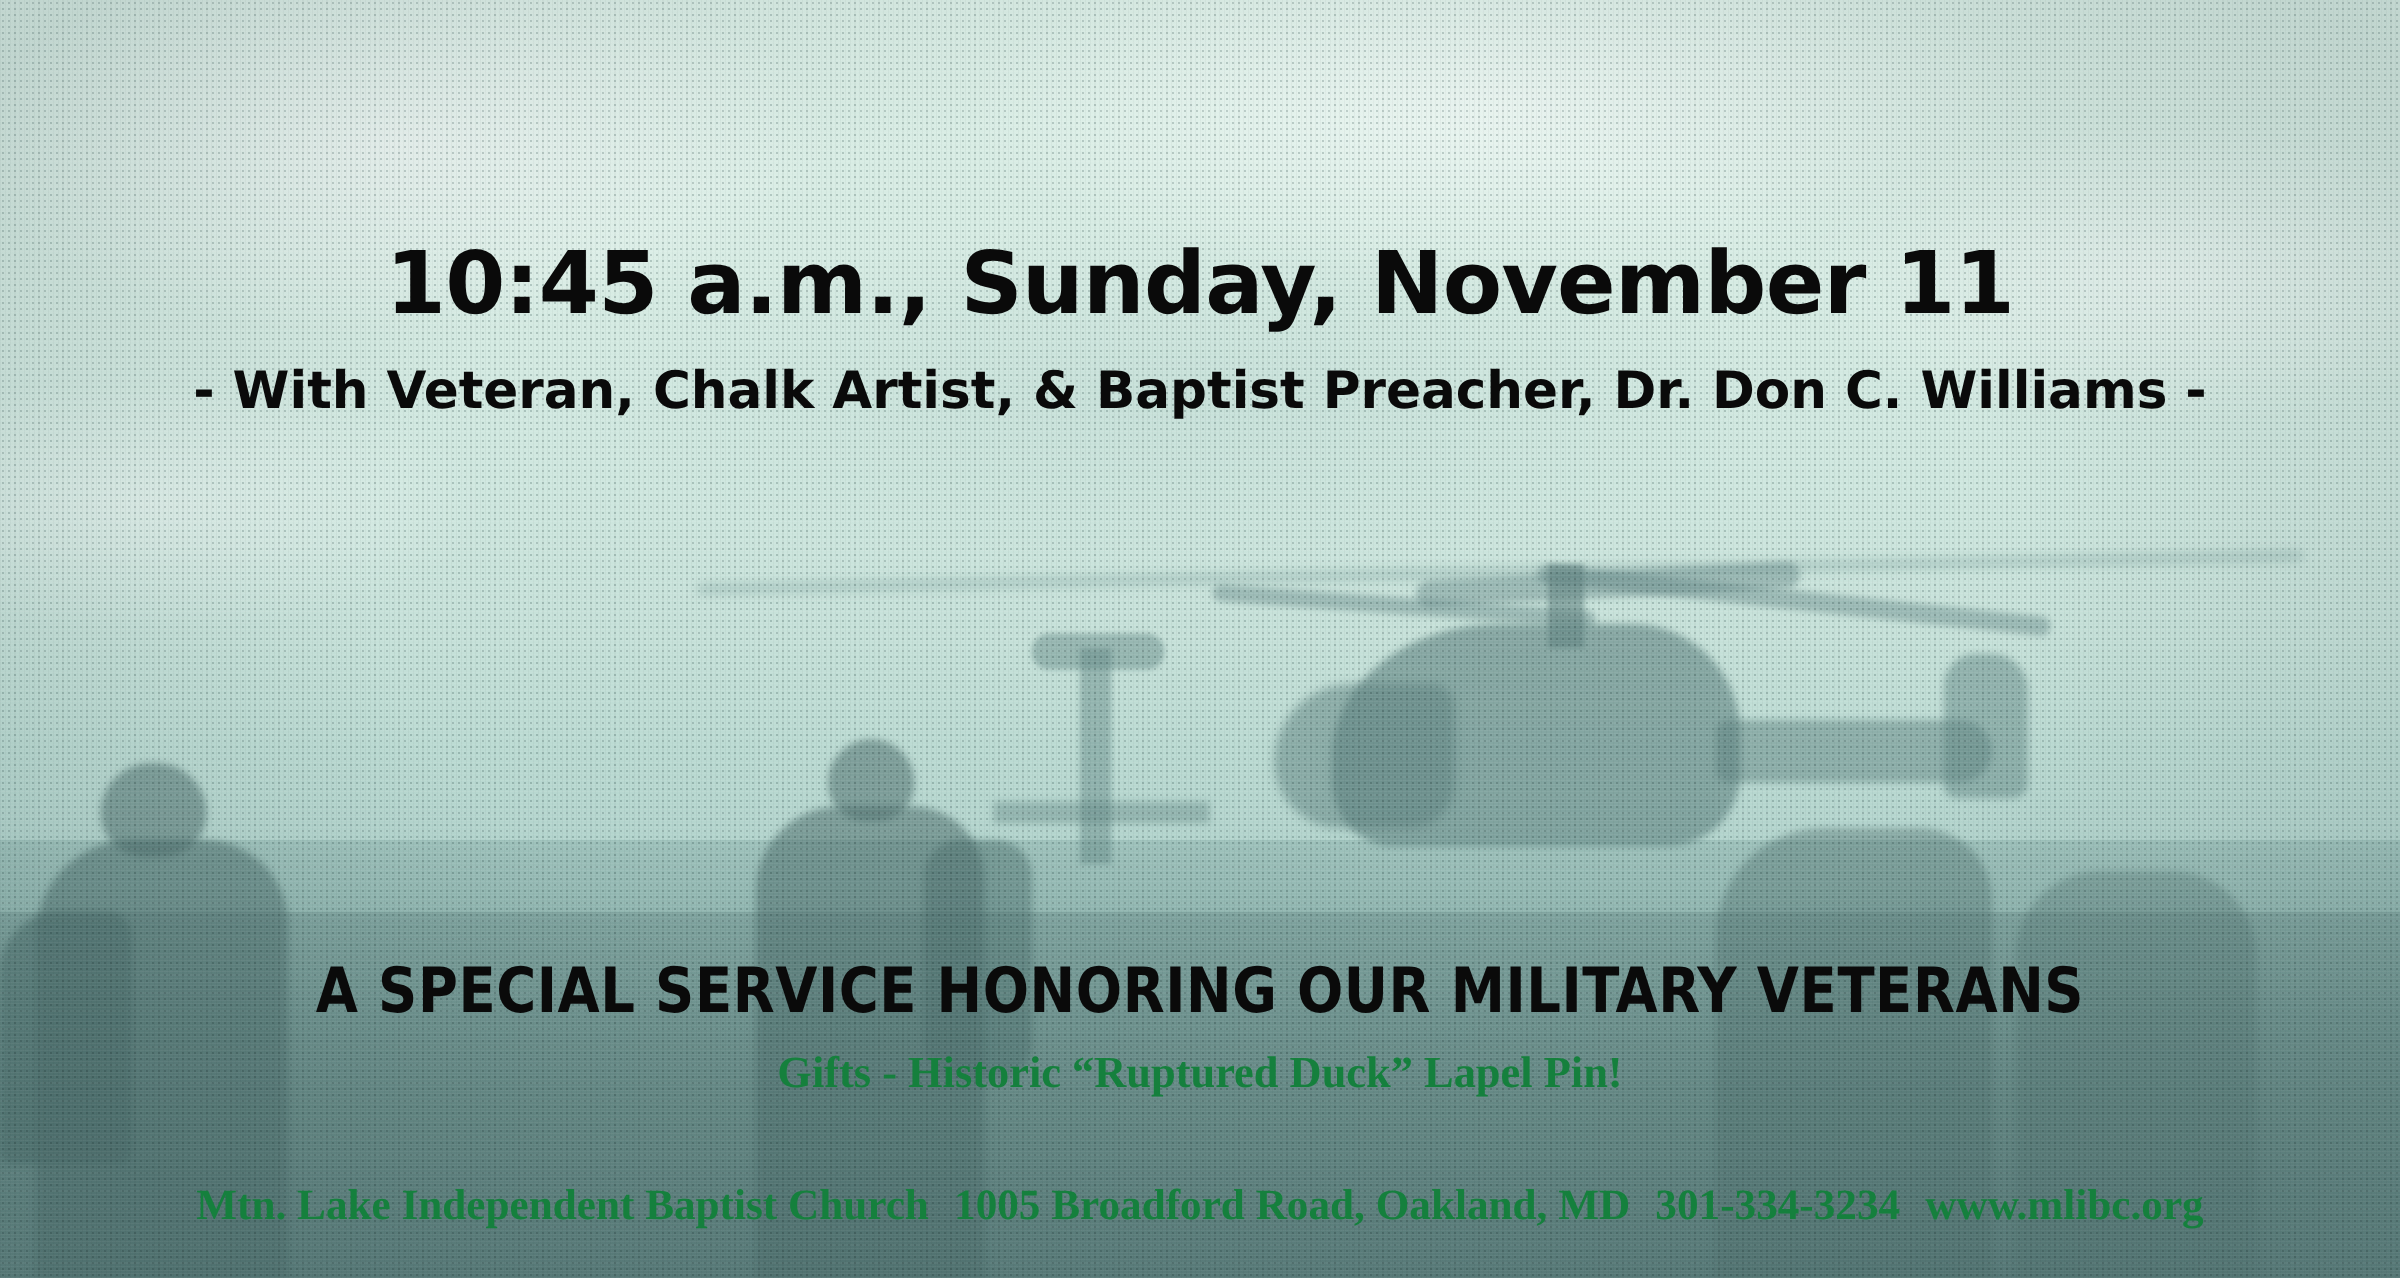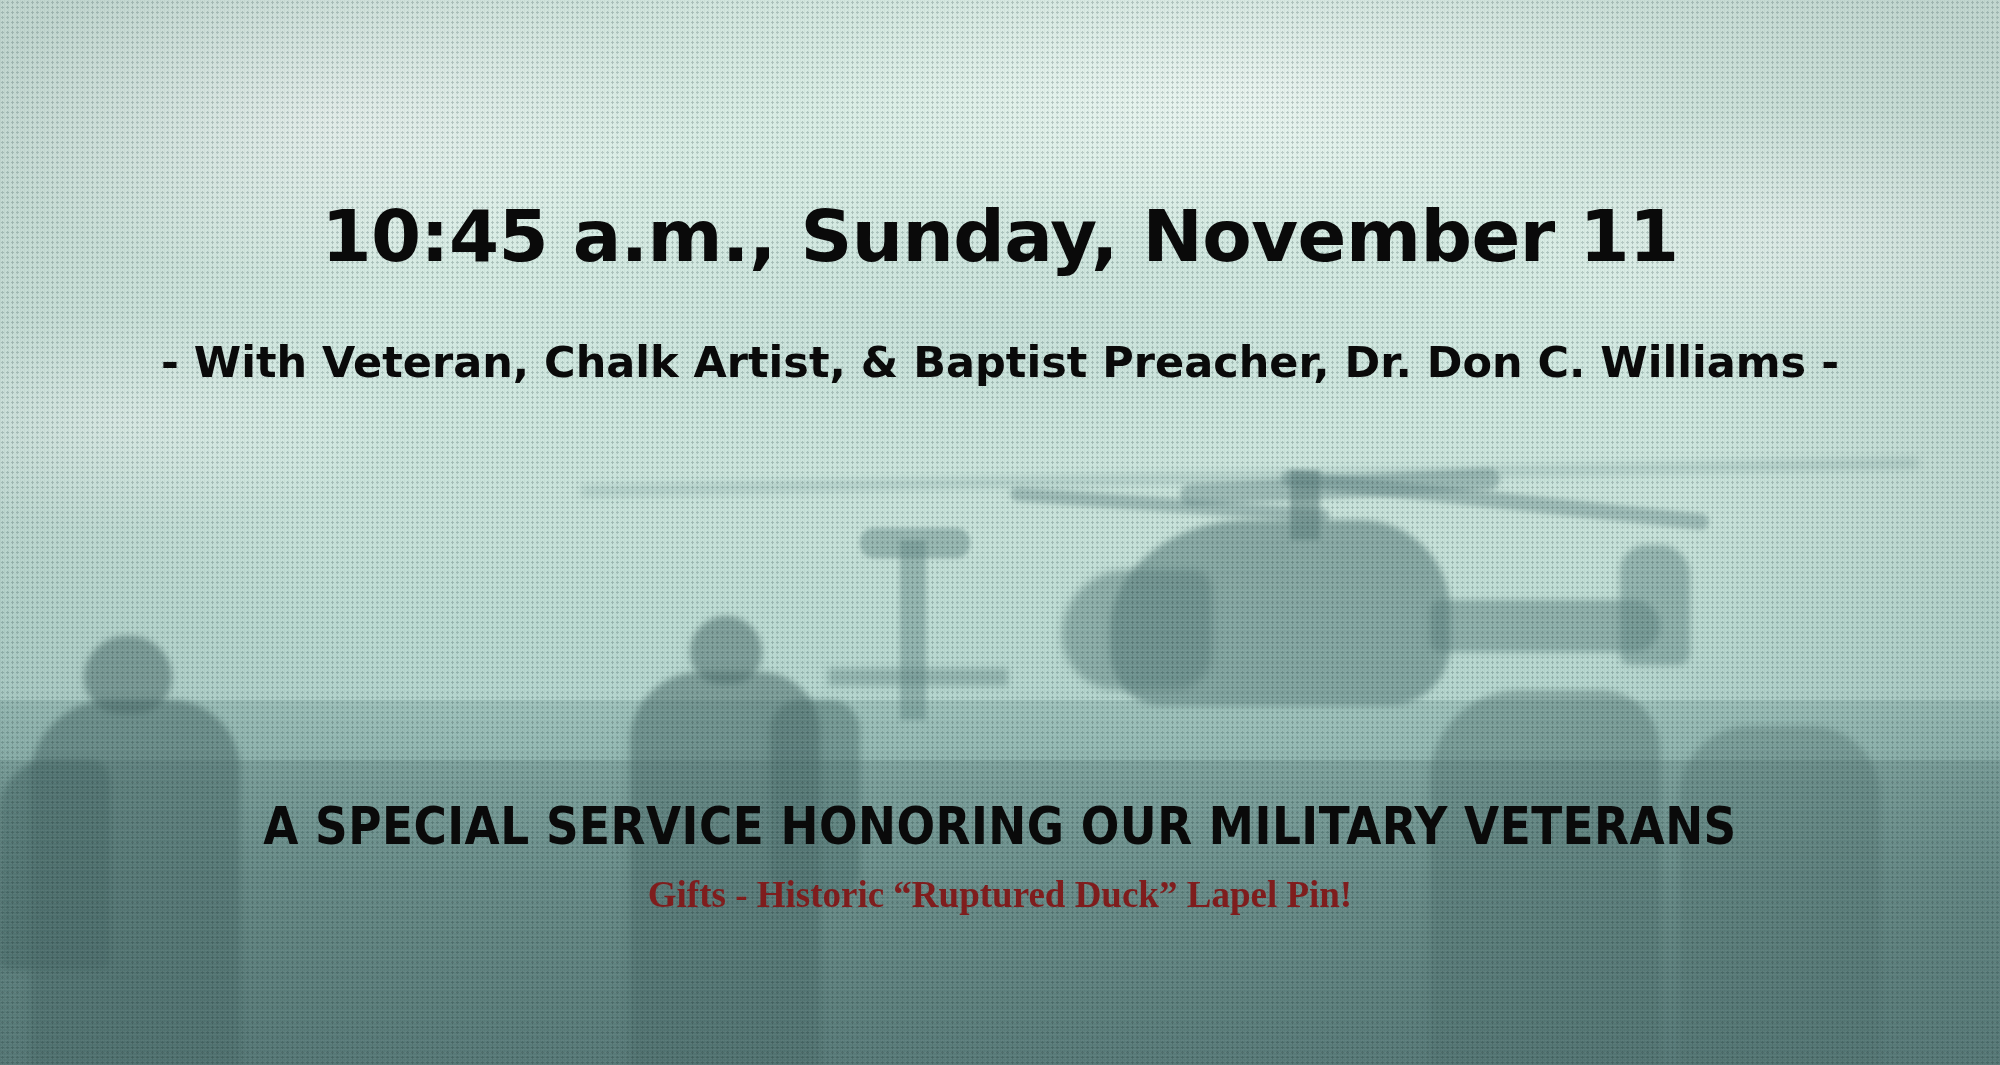--- a/index.html
+++ b/index.html
@@ -211,39 +211,38 @@
   }
   .speaker {
     position: absolute;
     left: 0; right: 0;
     top: 305px;
     font-size: 43px;
     line-height: 1.0;
     font-weight: 700;
     font-family: "DejaVu Sans", sans-serif;
     letter-spacing: 0px;
-    margin-top: 36px;
   }
   .banner {
     position: absolute;
     left: 0; right: 0;
     top: 800px;
     font-size: 52px;
     line-height: 1.0;
     font-weight: 900;
     font-family: "DejaVu Sans Condensed", "DejaVu Sans", sans-serif;
     letter-spacing: 0.5px;
     transform: scaleX(0.97);
   }
   .detail {
     position: absolute;
     left: 0; right: 0;
     font-family: "Liberation Serif", serif;
     font-weight: 700;
-    color: #7f1d1d;
+    color: #15803d;
   }
   .detail-1 { top: 873px; font-size: 37px; }
   .detail-2 { top: 926px; font-size: 37px; }
   .detail-3 { top: 983px; font-size: 36px; }
   .detail-3 span { margin: 0 6px; }
 </style>
 </head>
 <body>
 
 <div id="poster">
@@ -278,15 +277,21 @@
 
   <div class="halftone"></div>
   <div class="grain"></div>
   <div class="vignette"></div>
 
   <div class="content">
     <div class="subhead">10:45 a.m., Sunday, November 11</div>
     <div class="speaker">- With Veteran, Chalk Artist, &amp; Baptist Preacher, Dr. Don C. Williams -</div>
     <div class="banner">A SPECIAL SERVICE HONORING OUR MILITARY VETERANS</div>
     <div class="detail detail-1">Gifts - Historic “Ruptured Duck” Lapel Pin!</div>
+    <div class="detail detail-3">
+      <span>Mtn. Lake Independent Baptist Church</span>
+      <span>1005 Broadford Road, Oakland, MD</span>
+      <span>301-334-3234</span>
+      <span>www.mlibc.org</span>
+    </div>
   </div>
 
 </div>
 
 </body></html>

